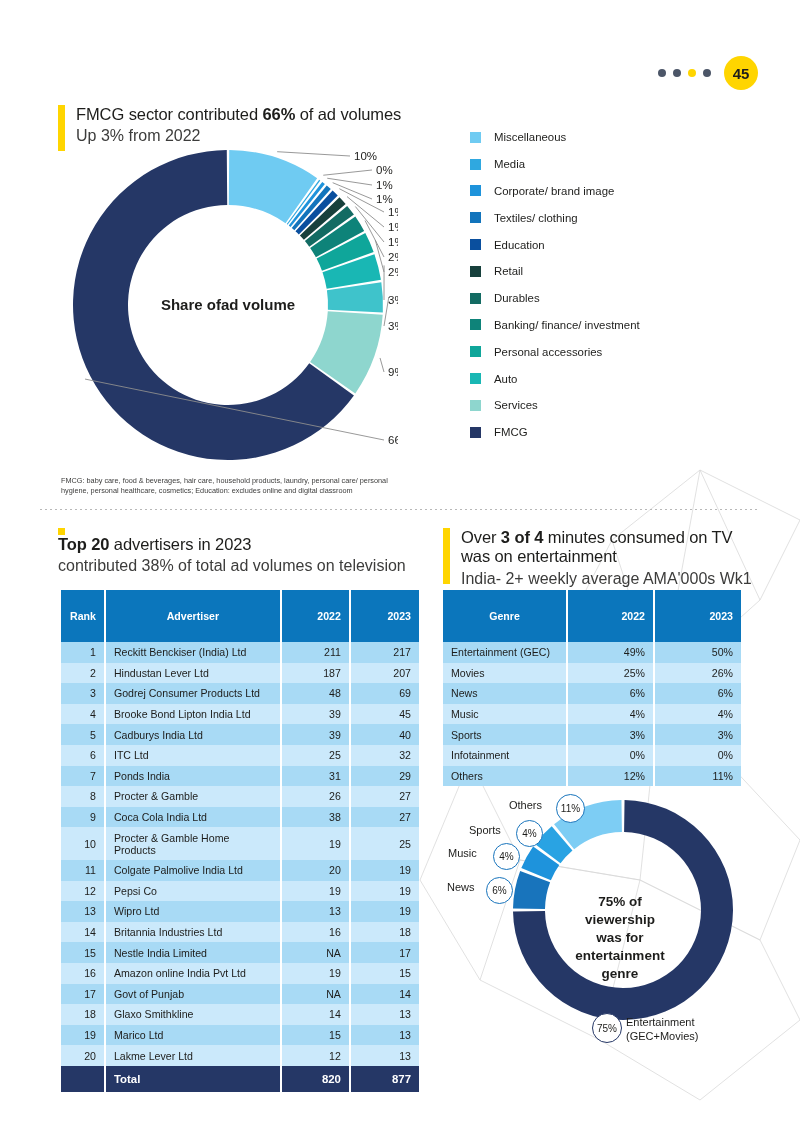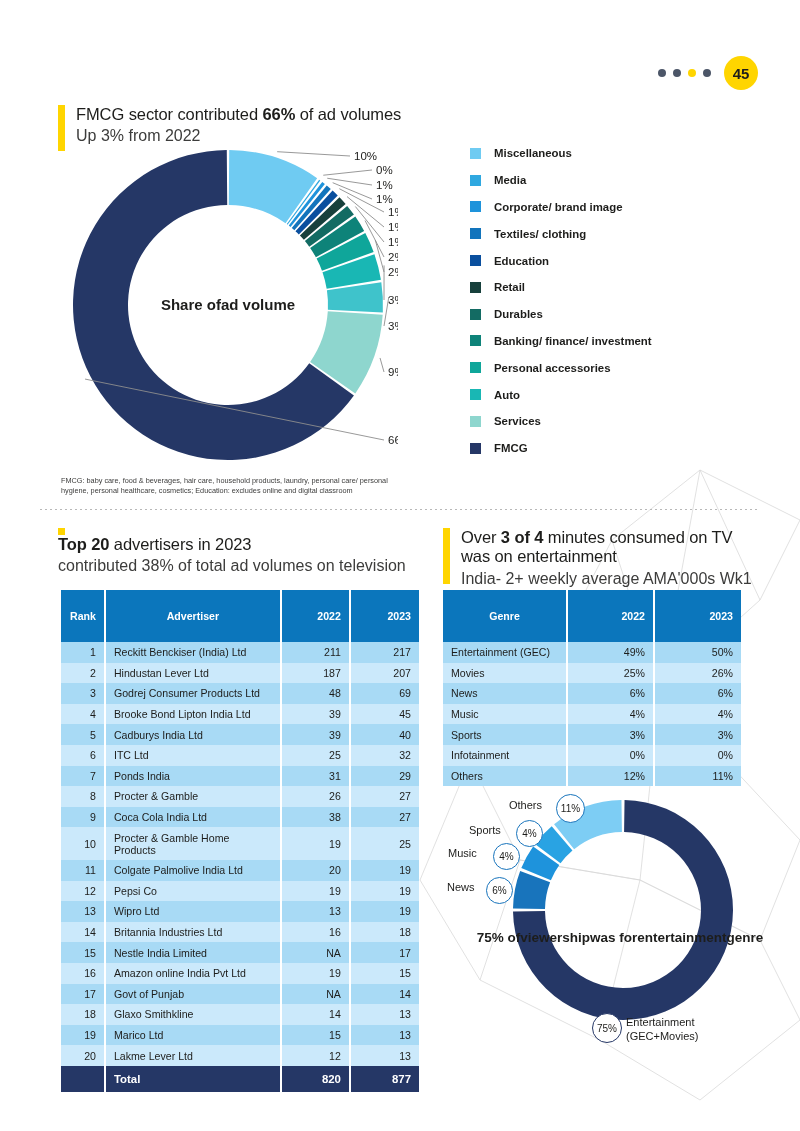--- a/index.html
+++ b/index.html
@@ -25,21 +25,21 @@
   .htxt h2 b{font-weight:bold;}
   .htxt .sub{font-size:16px;color:#3c3c3b;margin-top:2px;line-height:1.25;}
 
   
   #donut1{position:absolute;left:58px;top:140px;z-index:3;}
   .d1center{position:absolute;left:58px;top:140px;width:340px;height:330px;display:flex;
             flex-direction:row;align-items:center;justify-content:center;z-index:4;pointer-events:none;}
   .d1center span{font-size:15px;font-weight:bold;color:#1d1d1b;line-height:1.3;}
 
   
-  .legend{position:absolute;left:470px;top:140px;z-index:4;font-weight:bold;}
+  .legend{position:absolute;left:470px;top:124px;z-index:4;}
   .lrow{display:flex;align-items:center;height:26.8px;}
   .lsw{width:11px;height:11px;margin-right:13px;flex:0 0 11px;}
   .llab{font-size:11.4px;color:#1d1d1b;}
 
   
   .fnote{position:absolute;left:61px;top:476px;width:330px;font-size:7.3px;line-height:1.42;color:#3c3c3b;z-index:4;}
   .divider{position:absolute;left:40px;top:509px;width:720px;height:1px;z-index:4;
            background-image:linear-gradient(to right,#b8b8b8 0 2px,transparent 2px 5px);
            background-size:5px 1px;background-repeat:repeat-x;}
 
@@ -50,21 +50,21 @@
   .tbl td{font-size:10.6px;color:#1d1d1b;padding:4.3px 8px;}
   .tbl tbody tr.odd td{background:#a8daf5;}
   .tbl tbody tr.even td{background:#cbe9fb;}
   .tbl tr.total td{background:#253766;color:#ffffff;font-weight:bold;font-size:11.4px;padding:7px 8px;}
   .cellgap{border-right:2px solid #ffffff;}
   .num{text-align:right;}
 
   
   #donut2wrap{position:absolute;left:443px;top:788px;z-index:3;}
   .d2center{position:absolute;left:443px;top:788px;width:330px;height:300px;display:flex;
-            flex-direction:row;align-items:center;justify-content:center;z-index:4;pointer-events:none;
+            flex-direction:column;align-items:center;justify-content:center;z-index:4;pointer-events:none;
             padding-left:24px;box-sizing:border-box;}
   .d2center span{font-size:13.5px;font-weight:bold;color:#1d1d1b;line-height:1.33;}
 
   .bub{position:absolute;z-index:6;display:flex;align-items:center;justify-content:center;
        border-radius:50%;background:#ffffff;font-size:10px;color:#1d1d1b;}
   .bub.blue{border:1.4px solid #1874BC;}
   .bub.navy{border:1.4px solid #253766;}
   .blab{position:absolute;z-index:6;font-size:11px;color:#1d1d1b;line-height:1.25;}
 </style>
 </head>

